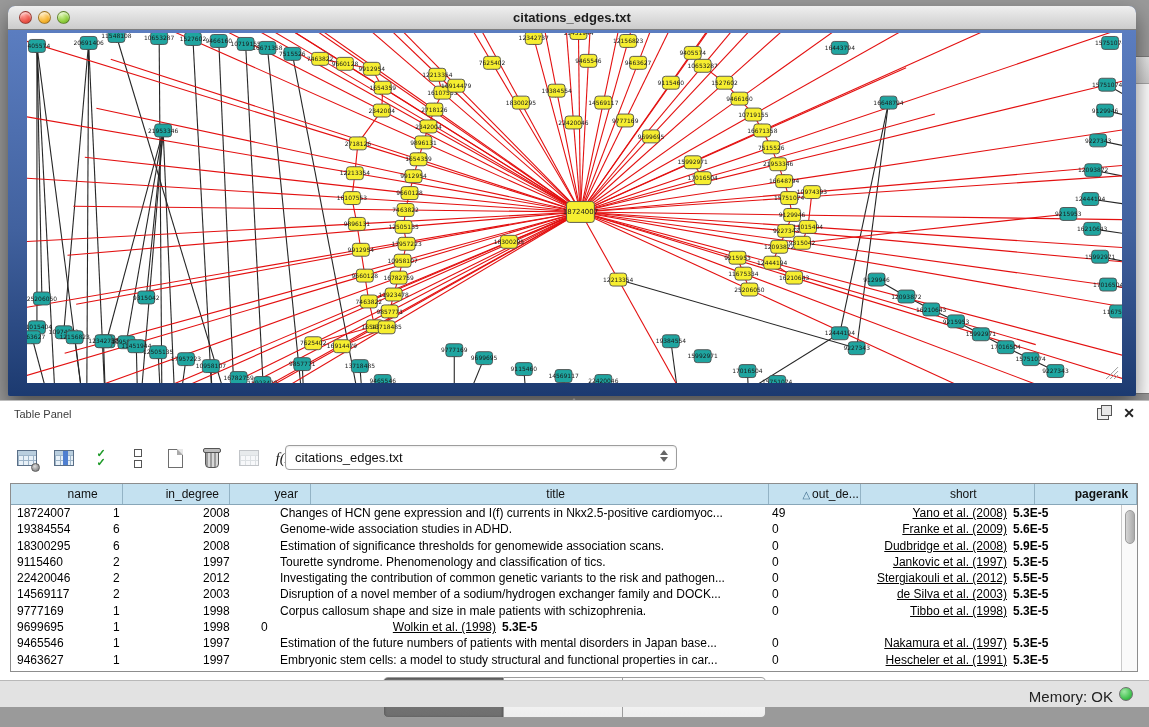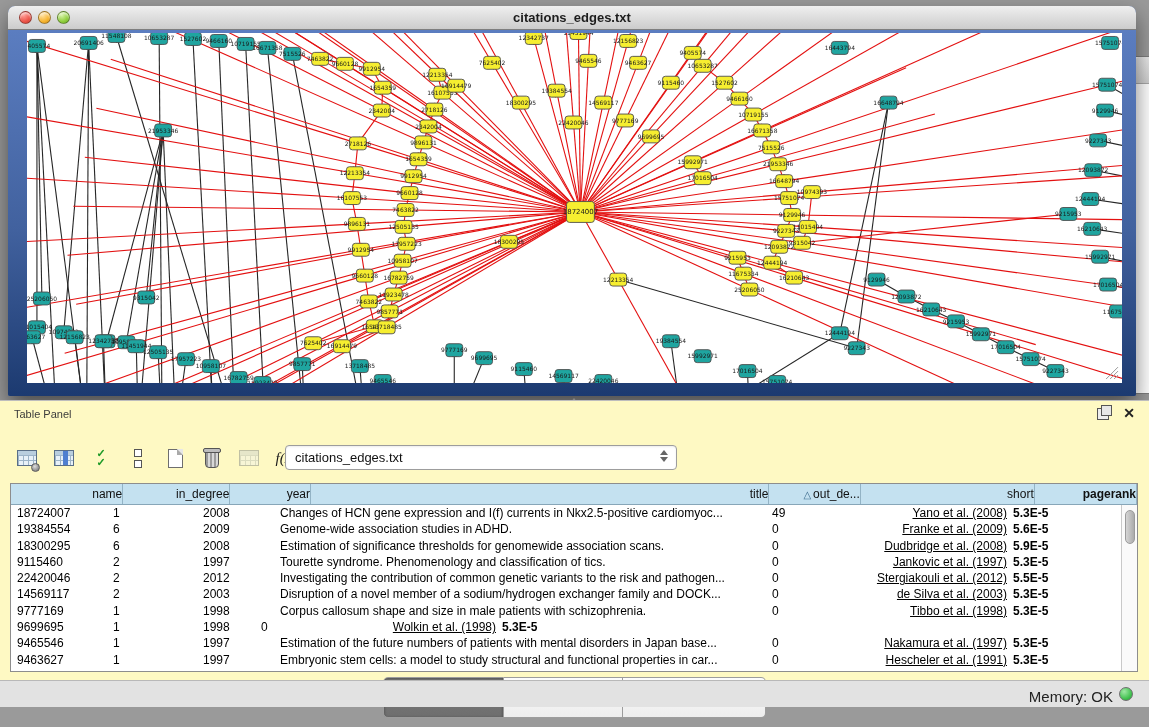--- a/index.html
+++ b/index.html
@@ -34,21 +34,21 @@
   .net-canvas svg { display:block; width:100%; height:100%; }
 
   
   .splitter-nub { position:absolute; left:569px; top:398px; width:10px; height:5px; cursor:row-resize; }
   .splitter-nub::before { content:""; position:absolute; left:2px; top:0;
             border-left:3px solid transparent; border-right:3px solid transparent;
             border-bottom:4px solid #8a8a8a; }
 
   
   .table-panel { position:absolute; left:0; top:400px; width:1149px; height:307px;
-            background:#fef9c3; border-top:1px solid #bdbdbd; }
+            background:#ffffff; border-top:1px solid #bdbdbd; }
   .tp-header { position:absolute; left:0; top:0; width:100%; height:26px; }
   .tp-title { position:absolute; left:14px; top:7px; font-size:11px; color:#3c3c3c; }
   .tp-float { position:absolute; right:40px; top:7px; width:12px; height:12px;
             border:1px solid #555; background:#eee; }
   .tp-float::before { content:""; position:absolute; left:3px; top:-4px; width:9px; height:9px;
             border:1px solid #555; background:#e7e7e7; }
   .tp-close { position:absolute; right:14px; top:4px; font-size:14px; font-weight:bold; color:#222;
             cursor:default; }
 
   
@@ -82,21 +82,21 @@
             box-shadow:inset 0 1px 2px rgba(0,0,0,.08); }
   .combo-arrows { position:absolute; right:8px; top:4px; display:flex; flex-direction:column; gap:2px; }
   .combo-arrows i { width:0; height:0; border-left:4px solid transparent; border-right:4px solid transparent; display:block; }
   .ar-up { border-bottom:5px solid #666; }
   .ar-dn { border-top:5px solid #666; }
 
   
   .tbl-wrap { position:absolute; left:10px; top:82px; width:1128px; height:189px;
             background:#fff; border:1px solid #8d8d8d; overflow:hidden; }
   .tbl-head { display:flex; height:21px; background:#c4e1f0; border-bottom:1px solid #87a6b8; }
-  .th { font-size:12px; color:#111; text-align:right; line-height:20px;
+  .th { font-size:12px; color:#111; text-align:center; line-height:20px;
             border-right:1px solid #93b3c5; overflow:hidden; white-space:nowrap;margin-left:32px; }
   .sort-tri { color:#3e6d8e; font-size:10px; margin-right:2px; }
   .c0{width:96px;} .c1{width:90px;} .c2{width:58px;} .c3{width:511px;}
   .c4{width:71px;} .c5{width:170px;} .c6{width:84px;font-weight:bold;}
   .tbl-body { position:absolute; left:0; top:21px; right:16px; bottom:0; }
   .tr { display:flex; height:16.3px; }
   .td { font-size:12px; color:#000; line-height:16px; white-space:nowrap; overflow:hidden;
             padding-left:6px; }
   .td.c3 { padding-left:25px; }
   .td.c5 { text-align:right; padding-left:0;text-decoration:underline; }

